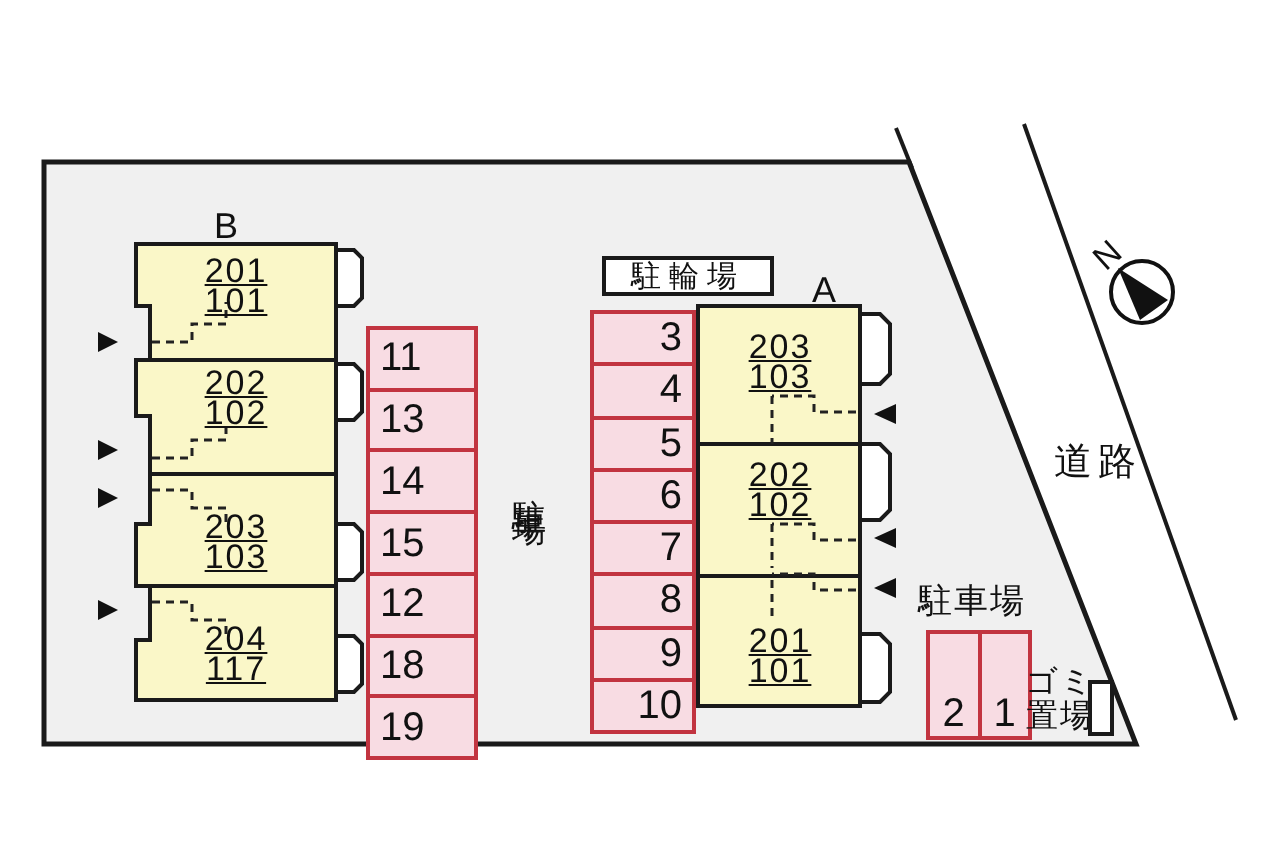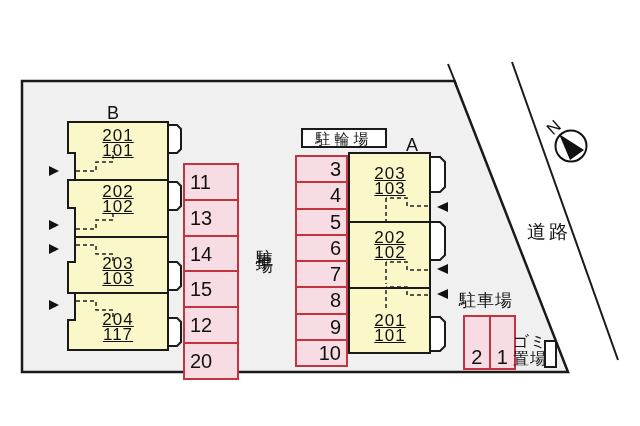--- a/index.html
+++ b/index.html
@@ -128,21 +128,22 @@
     <span>201</span>
       <span>101</span>
   </div>
 
   <div class="abs pcol left-num" style="left:183px;top:128px;width:56px;height:217px;margin-top:35px;">
     <div class="cell">11</div>
     <div class="cell">13</div>
     <div class="cell">14</div>
     <div class="cell">15</div>
     <div class="cell">12</div>
-    <div class="cell">20</div>
+    <div class="cell">18</div>
+    <div class="cell">19</div>
   </div>
 
   <div class="abs pcol right-num" style="left:295px;top:155px;width:53px;height:212px;">
     <div class="cell">3</div>
     <div class="cell">4</div>
     <div class="cell">5</div>
     <div class="cell">6</div>
     <div class="cell">7</div>
     <div class="cell">8</div>
     <div class="cell">9</div>

